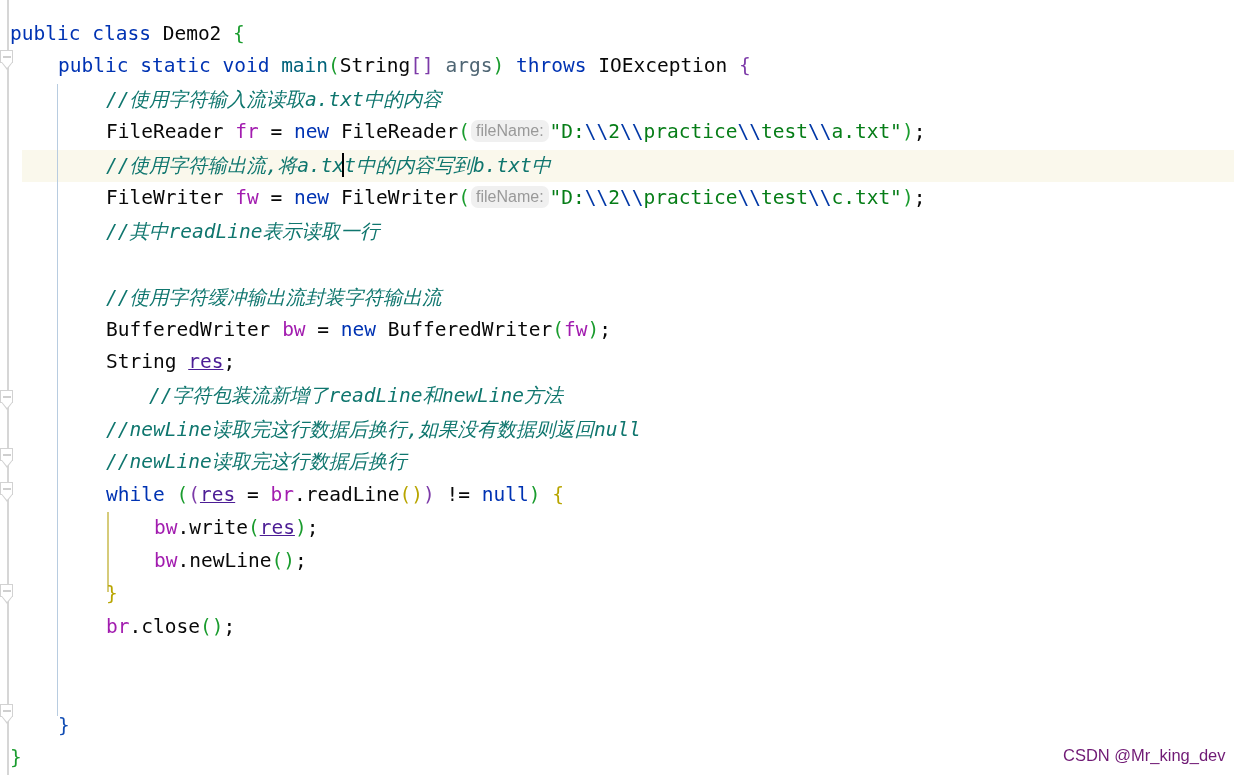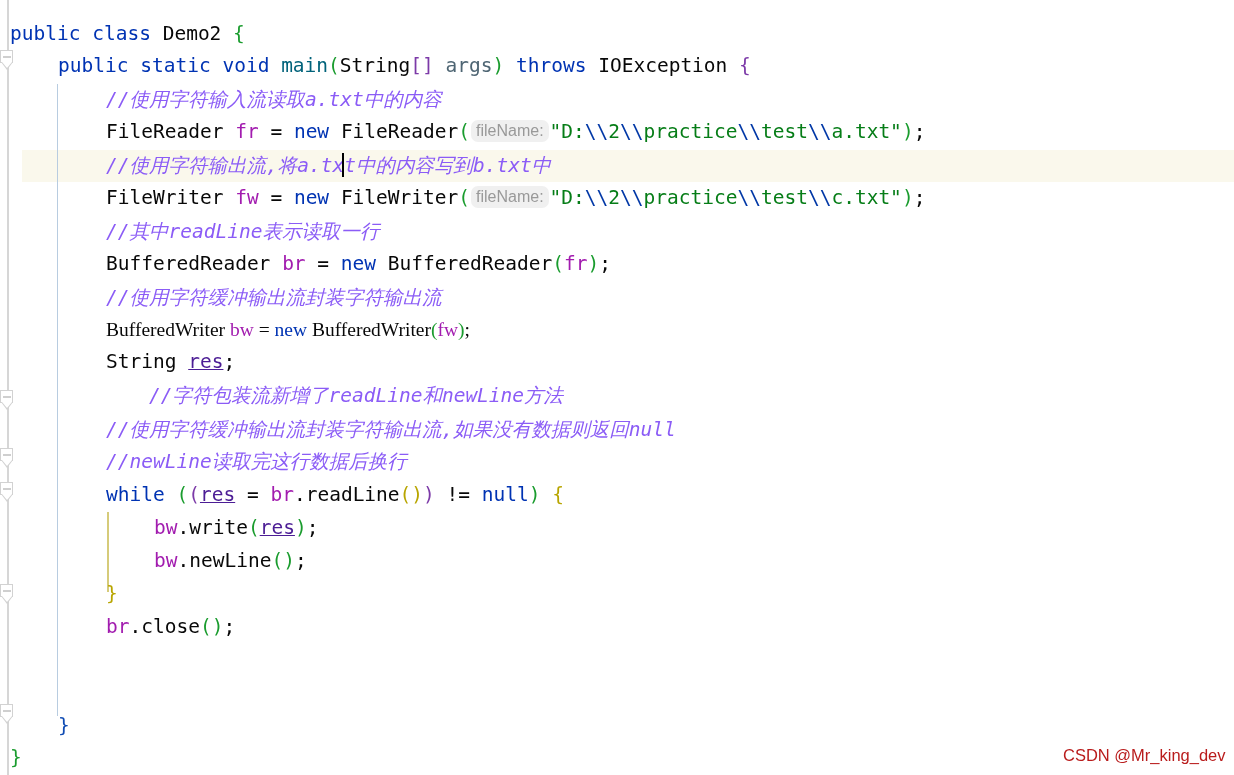--- a/index.html
+++ b/index.html
@@ -115,21 +115,21 @@
     font-size: 19.5px;
     font-family: "DejaVu Sans Mono", "Liberation Mono", monospace;
     letter-spacing: 0px;
   }
 
   
   .kw      { color: #0033b3; }
   .plain   { color: #080808; }
   .str     { color: #067d17; }
   .esc     { color: #0037a6; }
-  .cmt     { color: #8b5cf6; font-style: italic; }
+  .cmt     { color: #0f766e; font-style: italic; }
   .method  { color: #00627a; }
   .param   { color: #4e6573; }
   .localv  { color: #a21caf; }
   .reassign{ color: #4c1d95; text-decoration: underline; }
   .b-green { color: #1a9c2e; }
   .b-purple{ color: #7c3aa8; }
   .b-yellow{ color: #b8a500; }
   .b-blue  { color: #0f4bb3; }
   .semi    { color: #080808; }
 
@@ -218,30 +218,29 @@
     <div class="line cmt" style="top:84px;  left:106px;">//使用字符输入流读取a.txt中的内容</div>
 
     <div class="line" style="top:116px; left:106px;"><span class="plain">FileReader</span> <span class="localv">fr</span> <span class="plain">=</span> <span class="kw">new</span> <span class="plain">FileReader</span><span class="b-green">(</span><span class="hint">fileName:</span><span class="str">"D:</span><span class="esc">\\</span><span class="str">2</span><span class="esc">\\</span><span class="str">practice</span><span class="esc">\\</span><span class="str">test</span><span class="esc">\\</span><span class="str">a.txt"</span><span class="b-green">)</span><span class="semi">;</span></div>
 
     <div class="line cmt" style="top:150px; left:106px;">//使用字符输出流,将a.txt中的内容写到b.txt中</div>
 
     <div class="line" style="top:182px; left:106px;"><span class="plain">FileWriter</span> <span class="localv">fw</span> <span class="plain">=</span> <span class="kw">new</span> <span class="plain">FileWriter</span><span class="b-green">(</span><span class="hint">fileName:</span><span class="str">"D:</span><span class="esc">\\</span><span class="str">2</span><span class="esc">\\</span><span class="str">practice</span><span class="esc">\\</span><span class="str">test</span><span class="esc">\\</span><span class="str">c.txt"</span><span class="b-green">)</span><span class="semi">;</span></div>
 
     <div class="line cmt" style="top:216px; left:106px;">//其中readLine表示读取一行</div>
 
-    <div class="line" style="top:248px; left:106px;"><span class="plain">BufferedReader</span> <span class="localv">br</span> <span class="plain">=</span> <span class="kw">new</span> <span class="plain">BufferedReader</span><span class="b-green">(</span><span class="localv">fr</span><span class="b-green">)</span><span class="semi">;</span></div>
 
     <div class="line cmt" style="top:282px; left:106px;text-align:center;">//使用字符缓冲输出流封装字符输出流</div>
 
-    <div class="line" style="top:314px; left:106px;font-family:Liberation Serif, serif;"><span class="plain">BufferedWriter</span> <span class="localv">bw</span> <span class="plain">=</span> <span class="kw">new</span> <span class="plain">BufferedWriter</span><span class="b-green">(</span><span class="localv">fw</span><span class="b-green">)</span><span class="semi">;</span></div>
+    <div class="line" style="top:314px; left:106px;"><span class="plain">BufferedWriter</span> <span class="localv">bw</span> <span class="plain">=</span> <span class="kw">new</span> <span class="plain">BufferedWriter</span><span class="b-green">(</span><span class="localv">fw</span><span class="b-green">)</span><span class="semi">;</span></div>
 
     <div class="line" style="top:346px; left:106px;"><span class="plain">String</span> <span class="reassign">res</span><span class="semi">;</span></div>
 
     <div class="line cmt" style="top:380px; left:106px;margin-left:43px;">//字符包装流新增了readLine和newLine方法</div>
-    <div class="line cmt" style="top:414px; left:106px;">//使用字符缓冲输出流封装字符输出流,如果没有数据则返回null</div>
+    <div class="line cmt" style="top:414px; left:106px;">//newLine读取完这行数据后换行,如果没有数据则返回null</div>
     <div class="line cmt" style="top:446px; left:106px;">//newLine读取完这行数据后换行</div>
 
     <div class="line" style="top:479px; left:106px;"><span class="kw">while</span> <span class="b-green">(</span><span class="b-purple">(</span><span class="reassign">res</span> <span class="plain">=</span> <span class="localv">br</span><span class="plain">.</span><span class="plain">readLine</span><span class="b-yellow">()</span><span class="b-purple">)</span> <span class="plain">!=</span> <span class="kw">null</span><span class="b-green">)</span> <span class="b-yellow">{</span></div>
 
     <div class="line" style="top:512px; left:154px;"><span class="localv">bw</span><span class="plain">.</span><span class="plain">write</span><span class="b-green">(</span><span class="reassign">res</span><span class="b-green">)</span><span class="semi">;</span></div>
 
     <div class="line" style="top:545px; left:154px;"><span class="localv">bw</span><span class="plain">.</span><span class="plain">newLine</span><span class="b-green">()</span><span class="semi">;</span></div>
 
     <div class="line" style="top:578px; left:106px;"><span class="b-yellow">}</span></div>
 
@@ -249,15 +248,15 @@
 
 
     <div class="line" style="top:710px; left:58px;"><span class="b-blue">}</span></div>
 
     <div class="line" style="top:742px; left:10px;"><span class="b-green">}</span></div>
 
   </div>
 
   <div id="caret" style="left:342px; top:153px;"></div>
 
-  <div id="watermark" style="left: 1063px; top: 746px; color: #b91c1c;">CSDN @Mr_king_dev</div>
+  <div id="watermark" style="left: 1063px; top: 746px; color: #701a75;">CSDN @Mr_king_dev</div>
 
 </div>
 
 </body></html>

